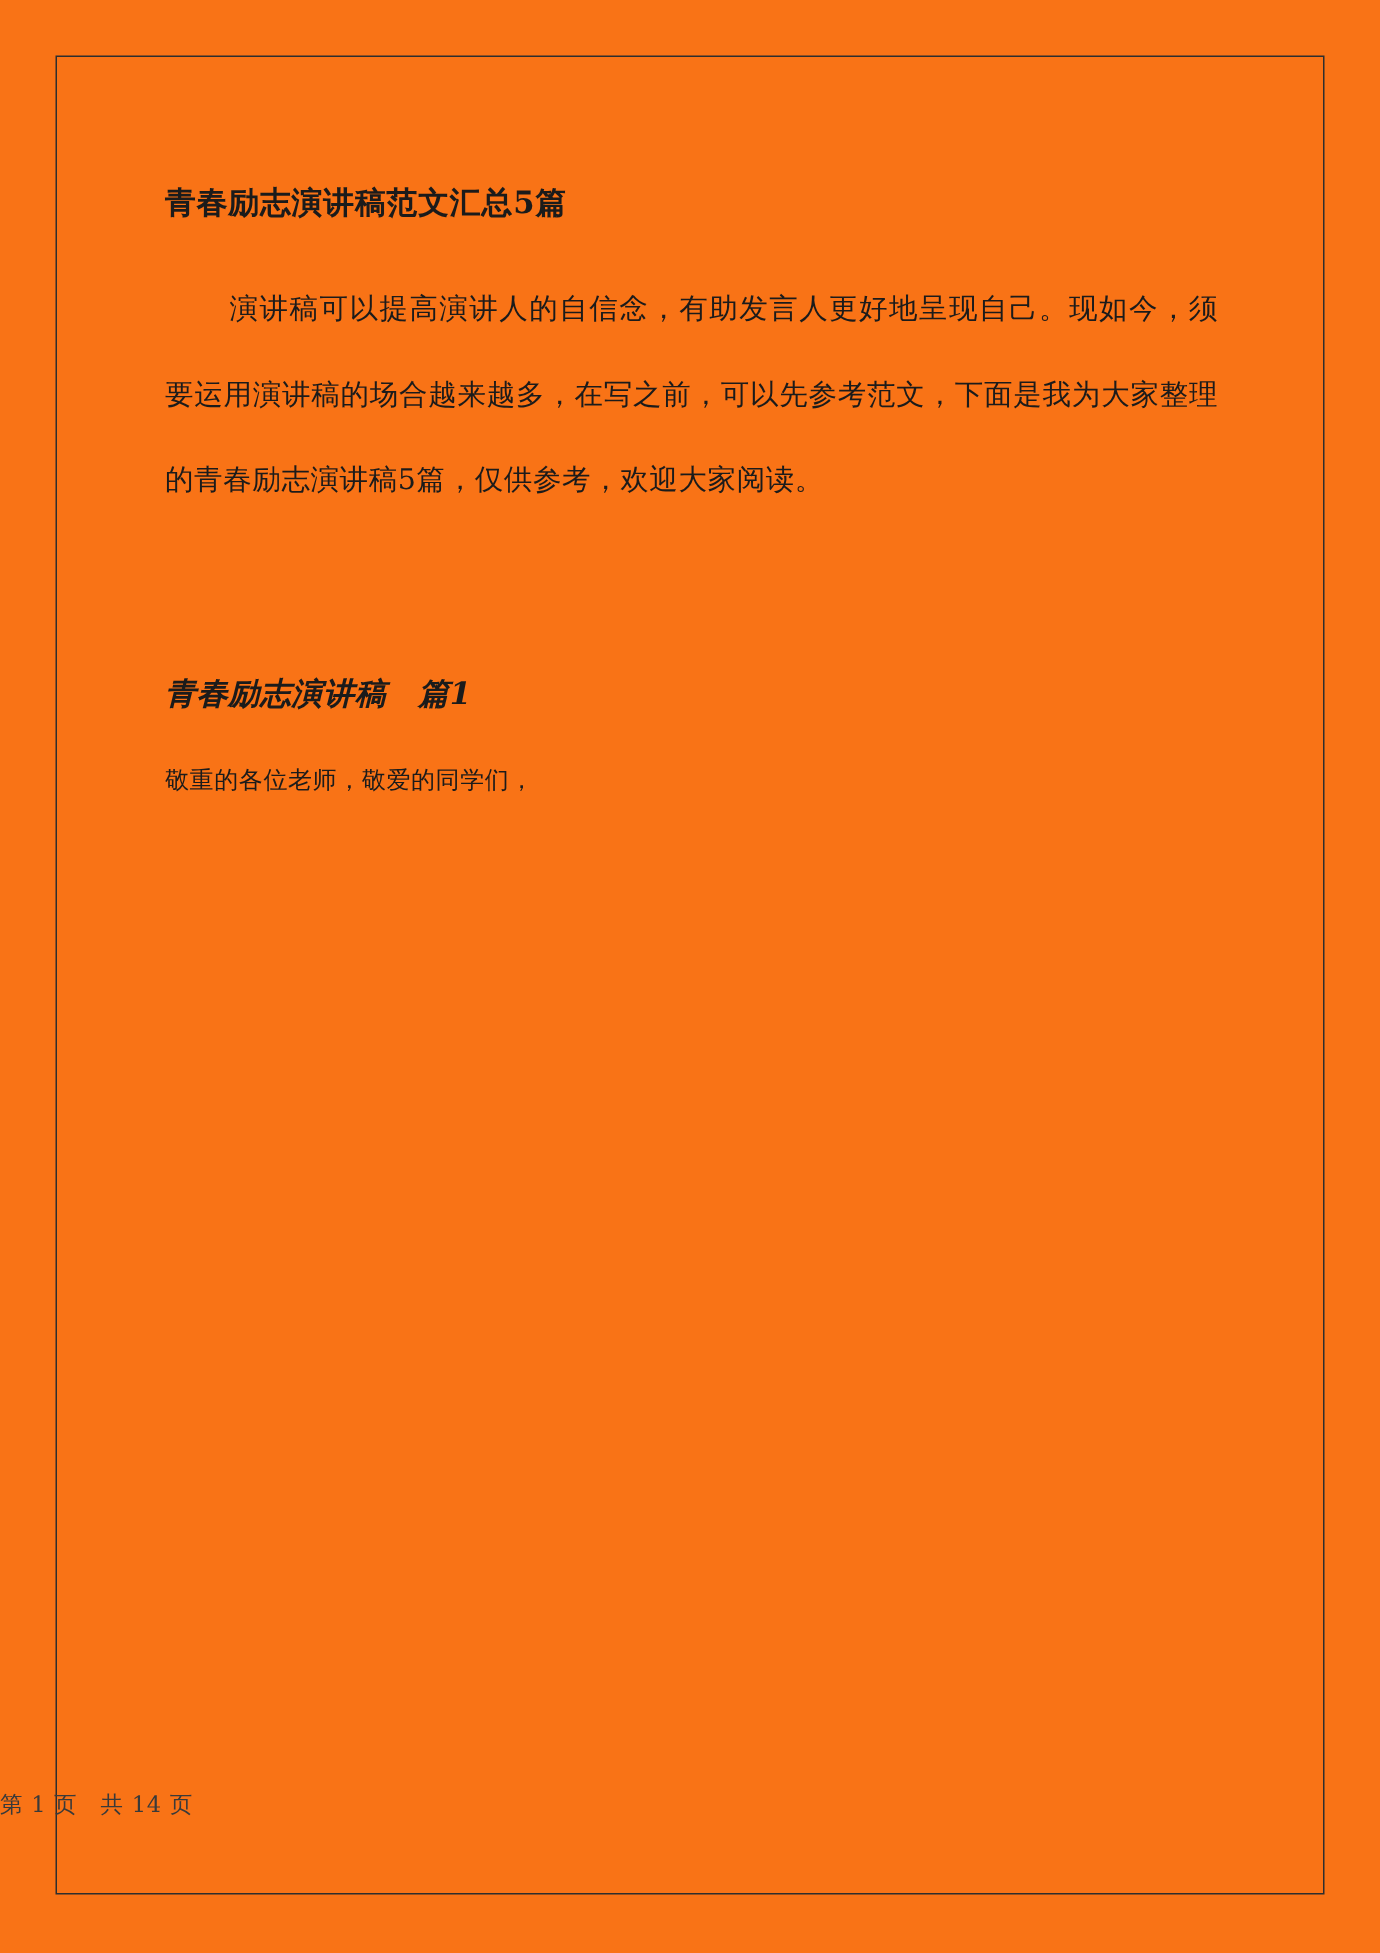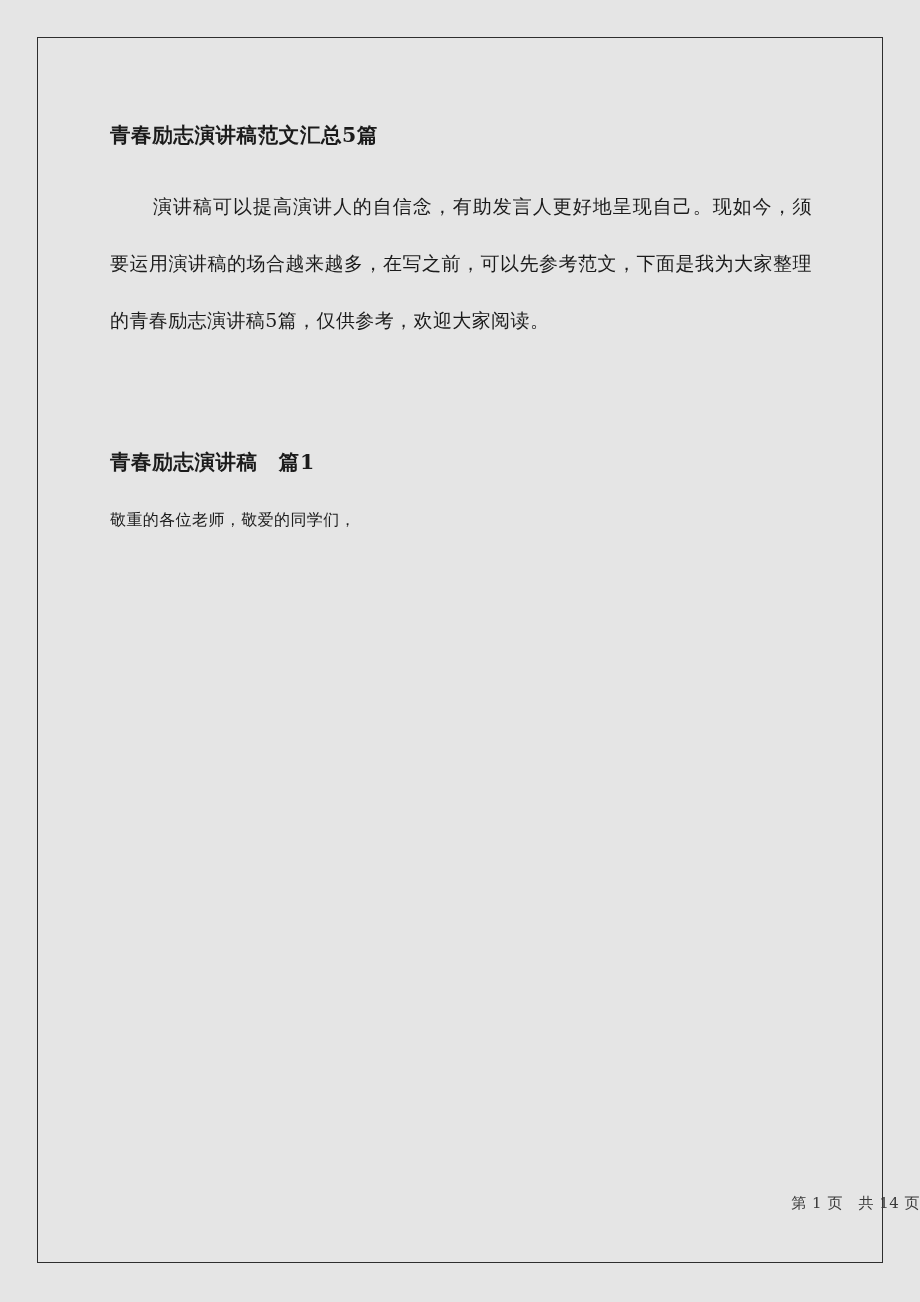--- a/index.html
+++ b/index.html
@@ -14,21 +14,21 @@
     font-family: "DejaVu Serif", "Liberation Serif", serif;
   }
 
   
   .page {
     position: absolute;
     left: 0;
     top: 0;
     width: 920px;
     height: 1302px;
-    background: #e5e5e5;
+    background: #f97316;
   }
 
   .page-border {
     position: absolute;
     left: 37px;
     top: 37px;
     width: 846px;
     height: 1226px;
     border: 1.6px solid #2e2e2e;
     box-sizing: border-box;
@@ -71,38 +71,39 @@
     height: 96px;
   }
 
   .section-heading {
     font-size: 20.5px;
     line-height: 34px;
     color: #1b1b1b;
     letter-spacing: 0.6px;
     margin: 0 0 24px 0;
     white-space: pre-wrap;
+    font-style: italic;
   }
 
   .greeting {
     font-size: 16px;
     line-height: 34px;
     color: #1b1b1b;
     letter-spacing: 0.4px;
     margin: 0 0 22px 0;
     white-space: pre-wrap;
   }
 
   
   .footer {
     position: absolute;
     left: 0;
     top: 1192px;
     width: 920px;
-    text-align: right;
+    text-align: left;
   }
   .footer-text {
     display: inline-block;
     font-size: 15px;
     line-height: 22px;
     color: #3a3a3a;
     letter-spacing: 0.5px;
     white-space: pre;
   }
 </style>

